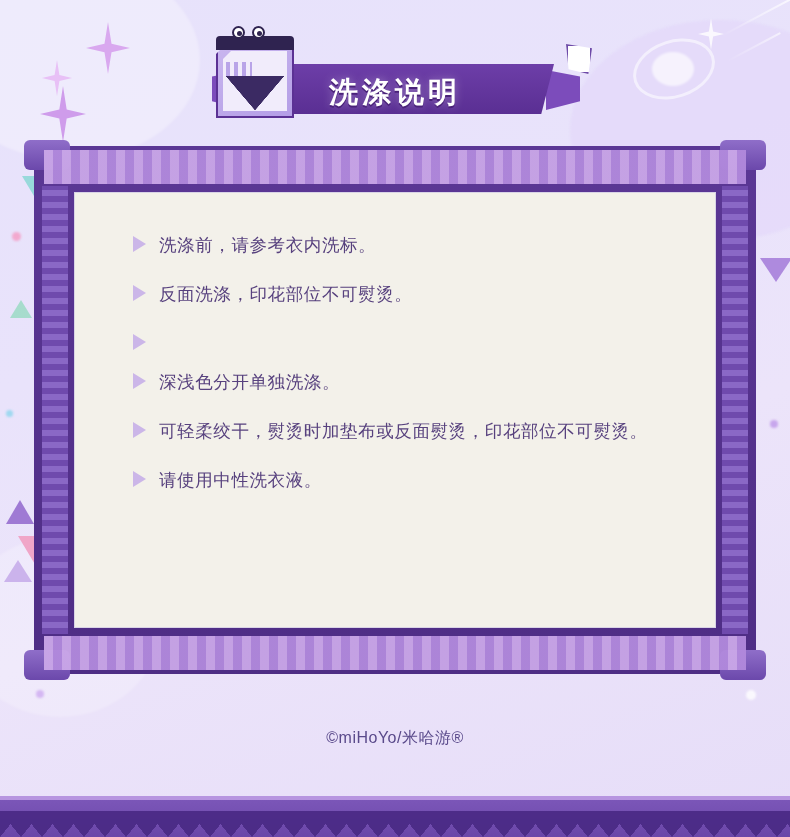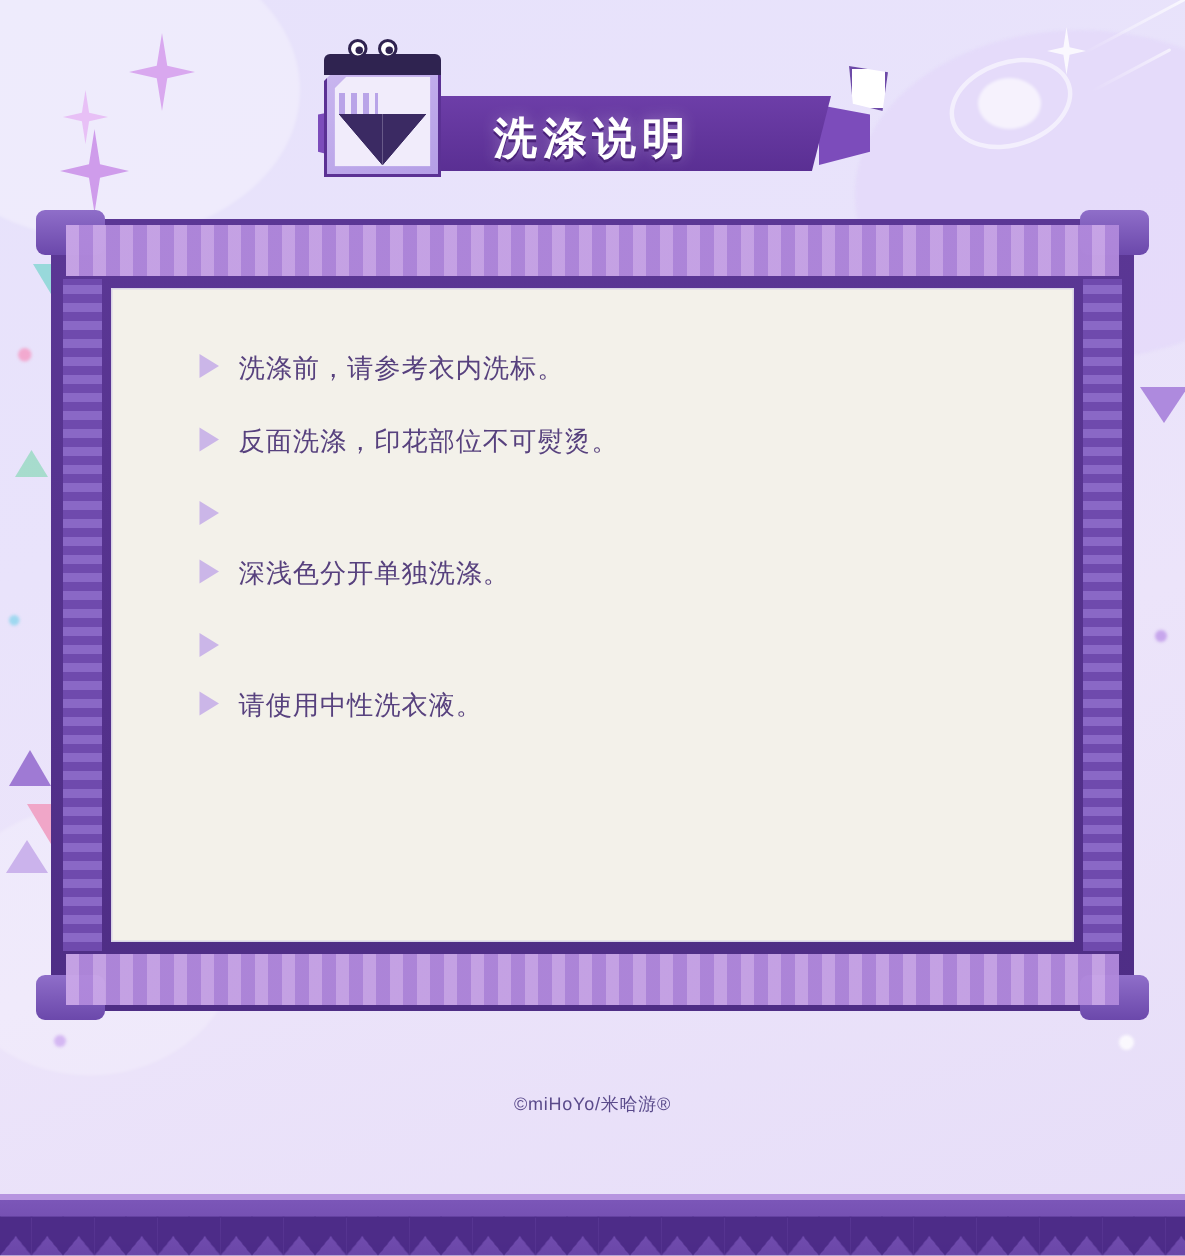--- a/index.html
+++ b/index.html
@@ -190,21 +190,21 @@
     letter-spacing:.6px;
     max-width:560px;
   }
 
   
   .copyright {
     position:absolute;
     left:0; right:0; top:728px;
     text-align:center;
     color:#5a4a8b;
-    font-size:12px;
+    font-size:16px;
     letter-spacing:.5px;
   }
 
   .footer-strip {
     position:absolute;
     left:0; right:0; bottom:0;
     height:37px;
     background: linear-gradient(180deg,#7b56b8 0%, #6a46a8 100%);
   }
   .footer-teeth {
@@ -309,20 +309,21 @@
       </div>
 
       <div class="item">
         <span class="arrow"></span>
         <span class="item-text">深浅色分开单独洗涤。</span>
       </div>
 
 
       <div class="item">
         <span class="arrow"></span>
+        <span class="item-text">可轻柔绞干，熨烫时加垫布或反面熨烫，印花部位不可熨烫。</span>
       </div>
 
       <div class="item">
         <span class="arrow"></span>
         <span class="item-text">请使用中性洗衣液。</span>
       </div>
 
     </div>
   </div>
 </div>

